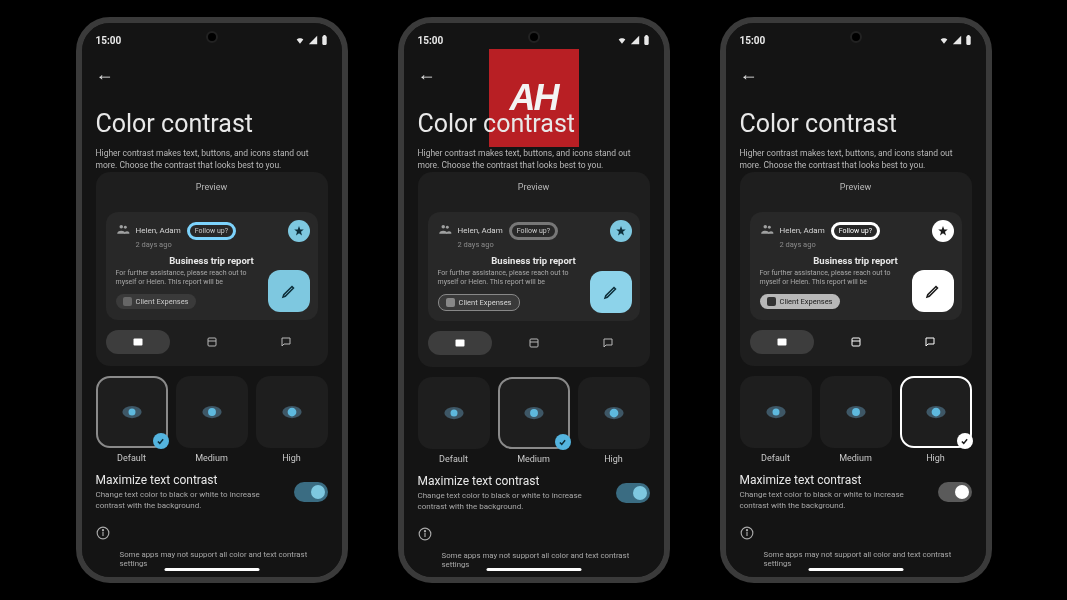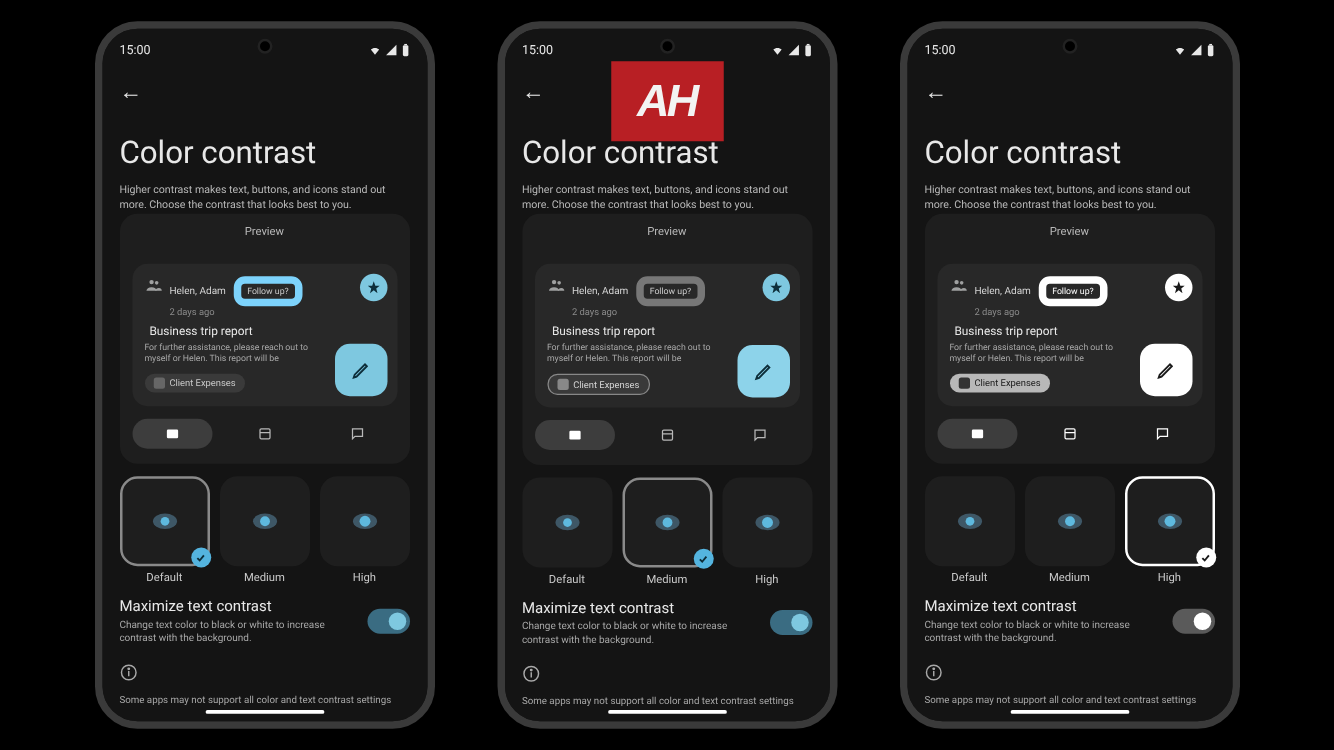--- a/index.html
+++ b/index.html
@@ -35,21 +35,21 @@
   }
   .camera {
     width: 12px; height: 12px; background:#000; border-radius:50%;
     position: absolute; top: 8px; left: 50%; transform: translateX(-50%);
     border:2px solid #222;
     z-index: 9;
   }
   .statusbar {
     height: 28px;
     display:flex; justify-content:space-between; align-items:center;
-    font-size: 10px; color:#e8e8e8; font-weight:400;
+    font-size: 10px; color:#e8e8e8; font-weight:700;
     padding-top: 6px;
   }
   .status-icons { display:flex; gap:3px; align-items:center;}
   .back-row { padding: 12px 0 6px; }
   .back-icon { font-size: 18px; color:#e8e8e8;}
   .title { font-size: 25px; font-weight:400; color:#e8e8e8; margin: 18px 0 10px;}
   .subtitle { font-size: 8.5px; line-height:1.4; color:#b8b8b8; margin-bottom: 0;}
   .preview-card {
     background:#1e1e1e; border-radius: 14px; padding: 10px 10px 12px;
     margin-bottom: 10px;
@@ -57,32 +57,32 @@
   .preview-label { text-align:center; font-size:9px; color:#b8b8b8; margin-bottom:20px;}
   .preview-inner {
     background:#282828; border-radius: 12px; padding: 10px; position:relative;
   }
   .email-header { display:flex; gap:6px; margin-bottom:4px;}
   .people-icon { width:14px; height:14px; color:#9fa0a0;}
   .email-from { font-size:8px; color:#d5d5d5; line-height:1.2;}
   .email-time { font-size:7.5px; color:#8b8b8b;}
   .followup {
     display:inline-block; font-size:7px; padding:2px 5px;
-    border:6px solid #7dd3fc; border-radius:9px; color:#c9c9c9;
+    border:3px solid #7dd3fc; border-radius:9px; color:#c9c9c9;
   }
   .followup.white { border-color:#fff; color:#fff;}
   .followup.gray { border-color:#777; color:#ccc;}
   .star-btn {
     position:absolute; top:8px; right:8px; width:22px; height:22px;
     border-radius:50%; display:flex; align-items:center; justify-content:center;
   }
   .star-btn.blue { background:#7ec8e0;}
   .star-btn.white { background:#fff;}
   .star-btn svg { width:12px; height:12px;}
-  .email-subject { font-size:9.5px; font-weight:400; margin:6px 4px 3px; color:#e8e8e8;}
+  .email-subject { font-size:9.5px; font-weight:700; margin:6px 15px 3px; color:#e8e8e8;text-align:center;}
   .email-body { font-size:7px; color:#a8a8a8; line-height:1.3; max-width:140px;}
   .attachment {
     display:inline-flex; align-items:center; gap:4px;
     padding:3px 7px; border-radius:8px; font-size:7.5px; margin-top:7px;
   }
   .attachment.dark { background:#3a3a3a; color:#c9c9c9;}
   .attachment.outlined { background:#3a3a3a; border:1px solid #888; color:#d5d5d5;}
   .attachment.light { background:#b8b8b8; color:#1a1a1a;}
   .attachment .att-icon { width:9px; height:9px; background:#666; border-radius:2px;}
   .attachment.light .att-icon { background:#333;}
@@ -126,28 +126,28 @@
   .toggle {
     width:34px; height:20px; background:#3a6c82; border-radius:11px; position:relative; flex-shrink:0;
   }
   .toggle-knob {
     width:14px; height:14px; background:#7ec8e0; border-radius:50%;
     position:absolute; top:3px; right:3px;
   }
   .toggle.white .toggle-knob { background:#fff;}
   .toggle.white { background:#5a5a5a;}
   .info-row { color:#a8a8a8;}
-  .footer-note { font-size:7.8px; color:#a8a8a8; margin-top:6px;}
+  .footer-note { font-size:7.8px; color:#a8a8a8; margin-top:6px;margin-left:24px;}
   .home-indicator {
     position:absolute; bottom:6px; left:50%; transform:translateX(-50%);
     width:95px; height:3px; background:#fff; border-radius:2px;
   }
   .watermark {
     position:absolute; top:26px; left:50%; transform:translateX(-50%);
-    width:90px; height:64px; background:#c12025; z-index:2;
+    width:90px; height:98px; background:#c12025; z-index:2;
     display:flex; align-items:center; justify-content:center;
     font-size:36px; font-weight:700; color:#fff; font-style:italic;
     font-family: Arial, sans-serif; letter-spacing:-2px;
     opacity:0.95;
   }
 </style>
 </head>
 <body>
 
 <div class="phone">

